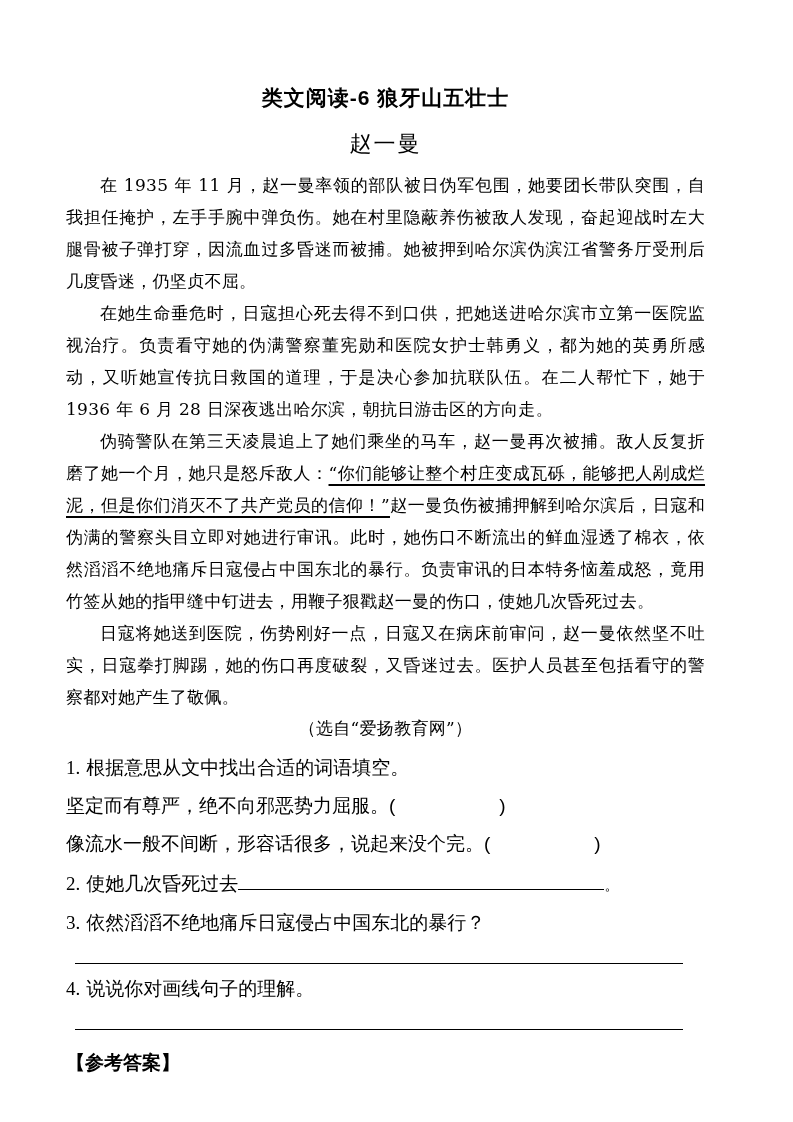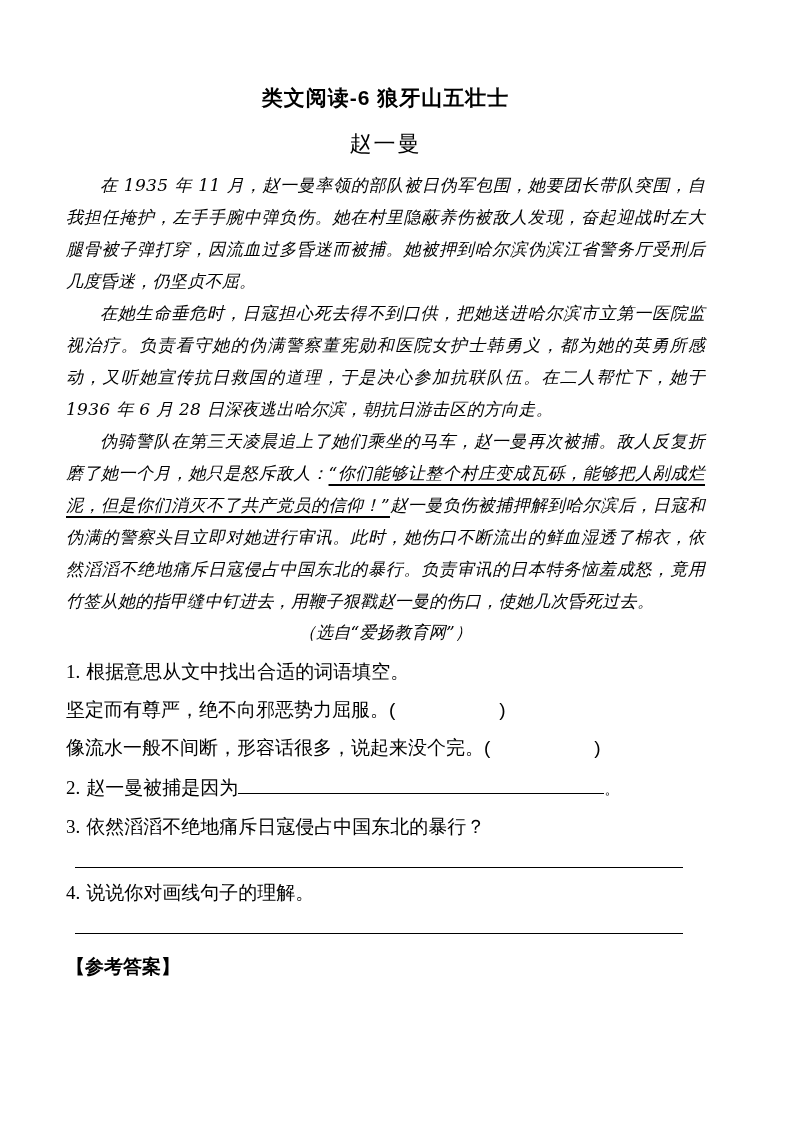--- a/index.html
+++ b/index.html
@@ -32,21 +32,20 @@
     text-align: center;
     letter-spacing: 2px;
   }
   .article {
     margin-top: 10px;
     font-family: "DejaVu Serif", serif;
     font-size: 17px;
     line-height: 32px;
     text-align: justify;
     letter-spacing: 0.3px;
-    font-style: italic;
   }
   .article p { margin: 0; text-indent: 2em; }
   .underlined {
     text-decoration: underline;
     text-underline-offset: 5px;
     text-decoration-thickness: 1.5px;
   }
   .attribution {
     text-indent: 0 !important;
     text-align: center;
@@ -92,39 +91,40 @@
 
 <div class="page">
 
   <h1 class="doc-title">类文阅读-6 狼牙山五壮士</h1>
   <h2 class="doc-subtitle">赵一曼</h2>
 
   <div class="article">
     <p>在 1935 年 11 月，赵一曼率领的部队被日伪军包围，她要团长带队突围，自我担任掩护，左手手腕中弹负伤。她在村里隐蔽养伤被敌人发现，奋起迎战时左大腿骨被子弹打穿，因流血过多昏迷而被捕。她被押到哈尔滨伪滨江省警务厅受刑后几度昏迷，仍坚贞不屈。</p>
     <p>在她生命垂危时，日寇担心死去得不到口供，把她送进哈尔滨市立第一医院监视治疗。负责看守她的伪满警察董宪勋和医院女护士韩勇义，都为她的英勇所感动，又听她宣传抗日救国的道理，于是决心参加抗联队伍。在二人帮忙下，她于 1936 年 6 月 28 日深夜逃出哈尔滨，朝抗日游击区的方向走。</p>
     <p><span>伪骑警队在第三天凌晨追上了她们乘坐的马车，赵一曼再次被捕。敌人反复折磨了她一个月，她只是怒斥敌人：</span><span class="underlined">“你们能够让整个村庄变成瓦砾，能够把人剐成烂泥，但是你们消灭不了共产党员的信仰！”</span><span>赵一曼负伤被捕押解到哈尔滨后，日寇和伪满的警察头目立即对她进行审讯。此时，她伤口不断流出的鲜血湿透了棉衣，依然滔滔不绝地痛斥日寇侵占中国东北的暴行。负责审讯的日本特务恼羞成怒，竟用竹签从她的指甲缝中钉进去，用鞭子狠戳赵一曼的伤口，使她几次昏死过去。</span></p>
+    <p>日寇将她送到医院，伤势刚好一点，日寇又在病床前审问，赵一曼依然坚不吐实，日寇拳打脚踢，她的伤口再度破裂，又昏迷过去。医护人员甚至包括看守的警察都对她产生了敬佩。</p>
     <p class="attribution">（选自“爱扬教育网”）</p>
   </div>
 
   <div class="questions">
 
     <div class="q-line">
       <span class="q-num">1.</span><span>根据意思从文中找出合适的词语填空。</span>
     </div>
 
     <div class="q-line">
       <span>坚定而有尊严，绝不向邪恶势力屈服。</span><span class="paren">(</span><span class="paren-gap"></span><span class="paren">)</span>
     </div>
 
     <div class="q-line">
       <span>像流水一般不间断，形容话很多，说起来没个完。</span><span class="paren">(</span><span class="paren-gap"></span><span class="paren">)</span>
     </div>
 
     <div class="q-line">
-      <span class="q-num">2.</span><span>赵一曼被捕是因为</span><span class="fill-blank"></span><span class="q2-period">。</span>
+      <span class="q-num">2.</span><span>使她几次昏死过去</span><span class="fill-blank"></span><span class="q2-period">。</span>
     </div>
 
     <div class="q-line">
       <span class="q-num">3.</span><span>依然滔滔不绝地痛斥日寇侵占中国东北的暴行？</span>
     </div>
 
     <hr class="answer-line">
 
     <div class="q-line">
       <span class="q-num">4.</span><span>说说你对画线句子的理解。</span>

